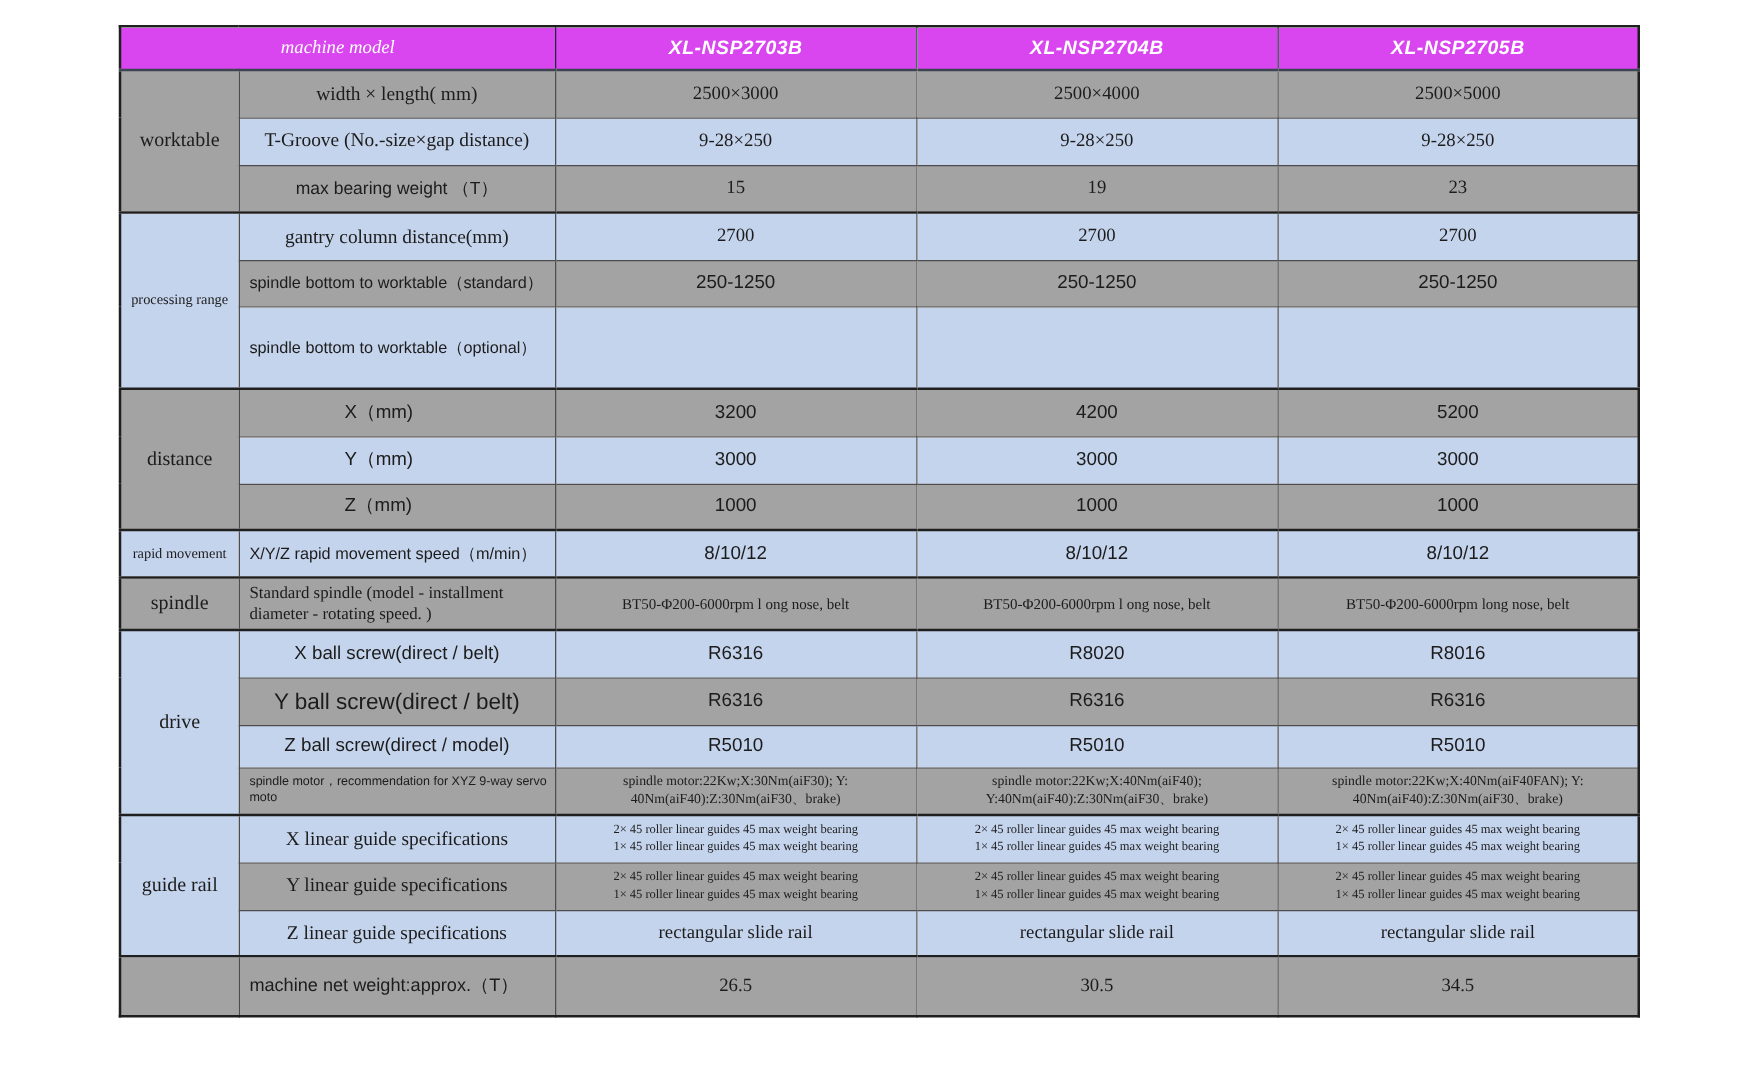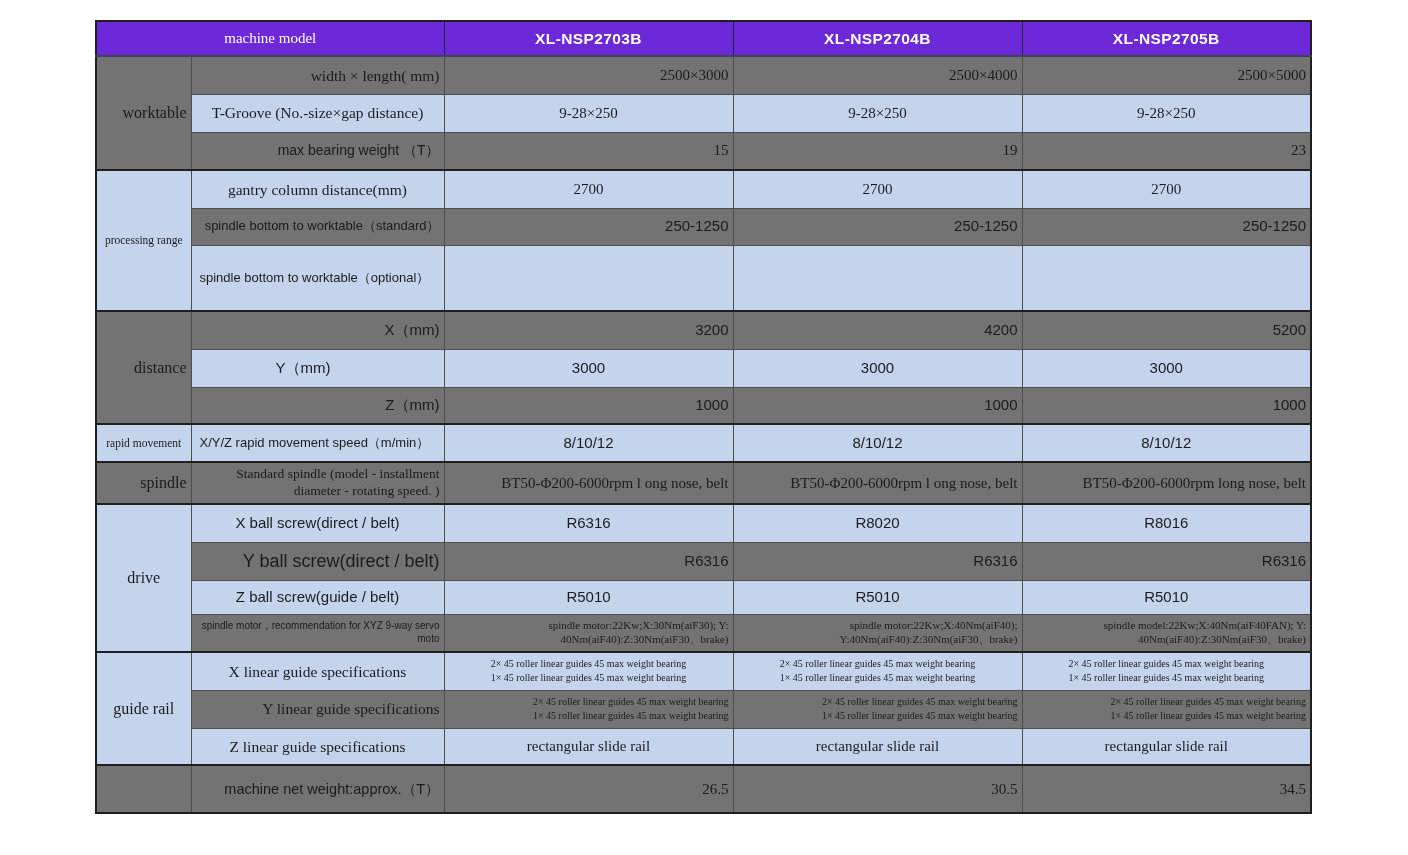--- a/index.html
+++ b/index.html
@@ -11,45 +11,45 @@
   col.c-val  { width:289px; }
   td {
     border:1px solid #4d4d4d;
     text-align:center; vertical-align:middle;
     font-size:15px; line-height:1.25;
     white-space:pre-line; overflow:hidden;
     padding:1px 4px; box-sizing:border-box;
   }
   
   tr.hdr { height:35px; }
-  tr.hdr td { background:#6d28d9; color:#ffffff; border-color:#1d2a36; border-bottom:2px solid #3c4650; }
+  tr.hdr td { background:#d946ef; color:#ffffff; border-color:#1d2a36; border-bottom:2px solid #3c4650;font-style:italic; }
   td.hdr-model { font-family:"Liberation Sans", sans-serif; font-weight:bold; font-size:15.5px; letter-spacing:.4px; }
   td.hdr-label { font-size:15px; }
   
   tr.alt td { background:#c5d4ed; }
-  tr.plain td { background:#737373;text-align:right; }
+  tr.plain td { background:#a3a3a3; }
   
   tr.secstart td { border-top:2px solid #1f1f1f; }
   
   tr.h38 { height:38px; } tr.h37 { height:37px; } tr.h73 { height:66px; }
   tr.h42 { height:42px;font-family:Liberation Serif, serif; } tr.h36 { height:48px; } tr.h34 { height:34px; }
   
   td.sec { font-size:16px; }
   td.sec-small { font-size:11.5px; padding:1px 1px; }
   
   td.lab-serif { font-size:15.5px; }
   td.lab-sans  { font-family:"Liberation Sans", sans-serif; font-size:14px; }
   td.lab-sans-sm { font-family:"Liberation Sans", sans-serif; font-size:13px; }
   td.lab-tiny { font-family:"Liberation Sans", sans-serif; font-size:10px; }
   td.left { text-align:left; padding-left:8px; }
   td.pad75 { text-align:left; padding-left:84px; font-family:"Liberation Sans", sans-serif; font-size:15px; }
   
   td.v-serif { font-size:15px; }
   td.v-sans { font-family:"Liberation Sans", sans-serif; font-size:15px; }
-  td.v-spindle { font-size:15px; }
+  td.v-spindle { font-size:12px; }
   td.v-motor { font-size:11px; }
   td.v-guide { font-size:10px; line-height:1.45; }
 </style>
 </head>
 <body>
 
 <div class="wrap">
   <table>
     <colgroup>
       <col class="c-sec">
@@ -151,32 +151,32 @@
       <td class="v-sans">R8020</td>
       <td class="v-sans">R8016</td>
     </tr>
     <tr class="plain h38">
       <td class="lab-sans" style="font-size:18px">Y ball screw(direct / belt)</td>
       <td class="v-sans">R6316</td>
       <td class="v-sans">R6316</td>
       <td class="v-sans">R6316</td>
     </tr>
     <tr class="alt h34">
-      <td class="lab-sans" style="font-size:15px">Z ball screw(guide / belt)</td>
+      <td class="lab-sans" style="font-size:15px">Z ball screw(direct / model)</td>
       <td class="v-sans">R5010</td>
       <td class="v-sans">R5010</td>
       <td class="v-sans">R5010</td>
     </tr>
     <tr class="plain h38">
       <td class="lab-tiny left">spindle motor，recommendation for XYZ 9-way servo moto</td>
       <td class="v-motor">spindle motor:22Kw;X:30Nm(aiF30);   Y:
 40Nm(aiF40):Z:30Nm(aiF30、brake)</td>
       <td class="v-motor">spindle motor:22Kw;X:40Nm(aiF40);
 Y:40Nm(aiF40):Z:30Nm(aiF30、brake)</td>
-      <td class="v-motor">spindle model:22Kw;X:40Nm(aiF40FAN);   Y:
+      <td class="v-motor">spindle motor:22Kw;X:40Nm(aiF40FAN);   Y:
 40Nm(aiF40):Z:30Nm(aiF30、brake)</td>
     </tr>
 
     <tr class="alt h38 secstart">
       <td rowspan="3" class="sec">guide rail</td>
       <td class="lab-serif">X linear guide specifications</td>
       <td class="v-guide">2× 45 roller linear guides 45 max weight bearing
 1× 45 roller linear guides 45 max weight bearing</td>
       <td class="v-guide">2× 45 roller linear guides 45 max weight bearing
 1× 45 roller linear guides 45 max weight bearing</td>

